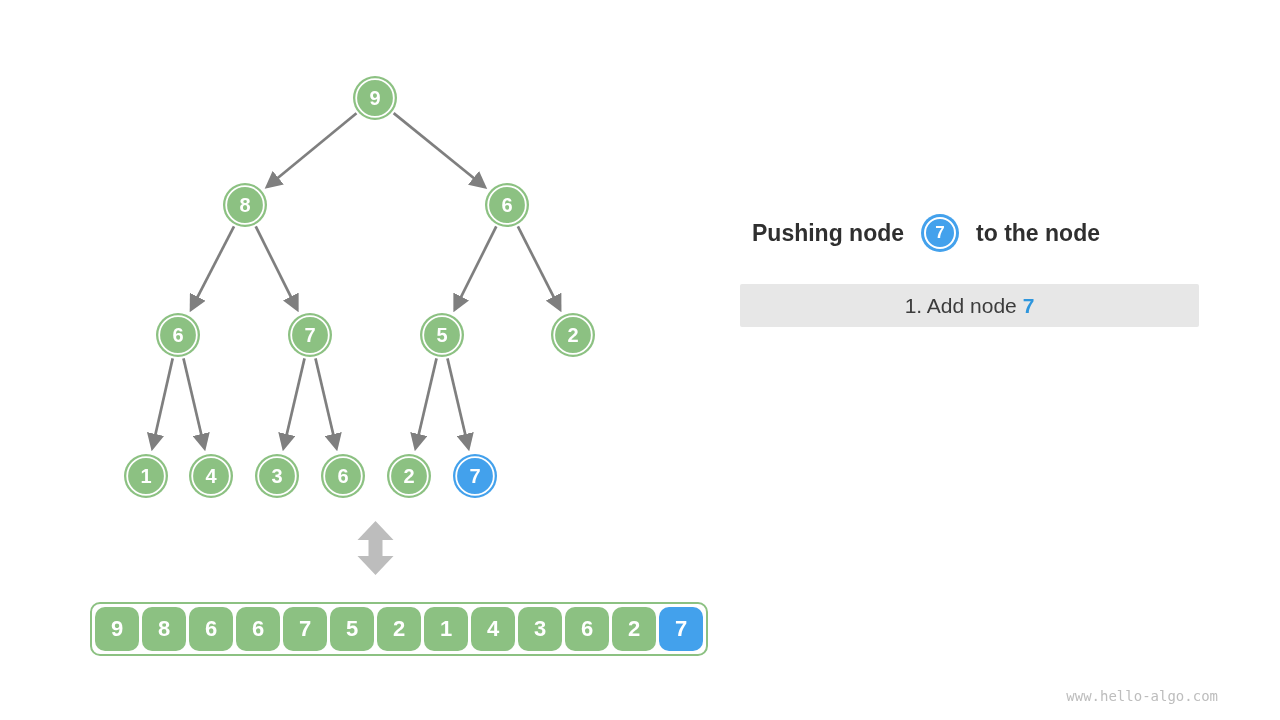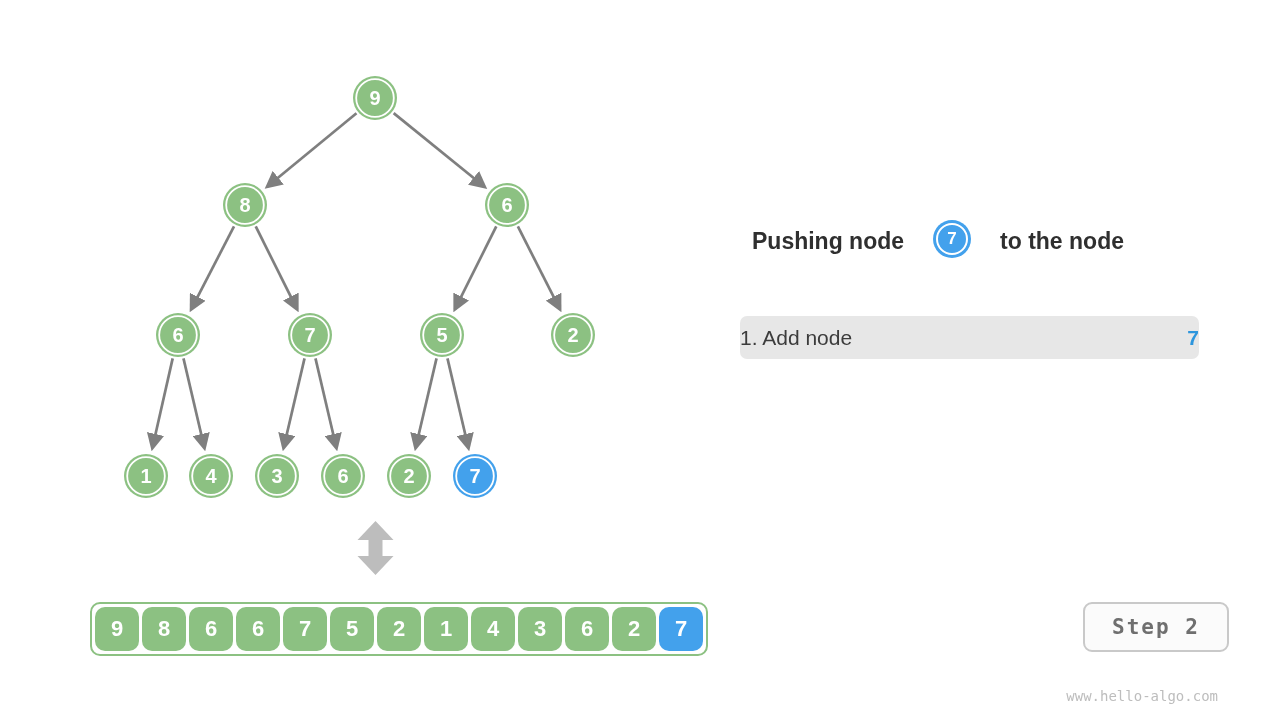--- a/index.html
+++ b/index.html
@@ -6,38 +6,38 @@
   .canvas{
     position:relative;width:1280px;height:720px;background:#ffffff;overflow:hidden;
     font-family:"Liberation Sans",sans-serif;
   }
   svg{position:absolute;left:0;top:0;}
   svg text{font-family:"Liberation Sans",sans-serif;}
   .swap-arrow{fill:var(--swap-arrow-gray,#bdbdbd);}
 
   .title-row{
     position:absolute;left:752px;top:211px;height:44px;
-    display:flex;align-items:flex-end;gap:28px;
+    display:flex;align-items:center;gap:16px;
     font-size:23px;font-weight:bold;color:var(--title-text,#2f2f2f);
     white-space:pre;
   }
   .title-node{
     width:28px;height:28px;border-radius:50%;
     background:var(--node-blue,#43a1ec);
     border:2px solid #fff;
     box-shadow:0 0 0 3px var(--node-blue,#43a1ec);
     margin:0 4px;
     display:flex;align-items:center;justify-content:center;
     color:#fff;font-size:17px;font-weight:bold;
   }
   .instruction{
     position:absolute;left:740px;top:284px;width:459px;height:43px;
-    background:var(--instruction-bg,#e7e7e7);border-radius:7px;
-    display:flex;align-items:center;justify-content:space-between;
-    font-size:21px;color:#3c3c3c;white-space:pre;margin-top:32px;
+    background:var(--instruction-bg,#e7e7e7);border-radius:2px;
+    display:flex;align-items:center;justify-content:center;
+    font-size:21px;color:#3c3c3c;white-space:pre;
   }
   .instruction .num{color:var(--text-blue,#2e96dd);font-weight:bold;}
 
   .array{
     position:absolute;left:90px;top:602px;
     display:flex;gap:3px;padding:3px;
     border:2px solid var(--node-green,#8cc182);
     border-radius:10px;background:#fff;
   }
   .cell{
@@ -177,17 +177,16 @@
       <div class="cell">5</div>
       <div class="cell">2</div>
       <div class="cell">1</div>
       <div class="cell">4</div>
       <div class="cell">3</div>
       <div class="cell">6</div>
       <div class="cell">2</div>
       <div class="cell hl">7</div>
     </div>
 
-  <div class="step-badge">Step 2</div>
 
   <div class="watermark">www.hello-algo.com</div>
 
 </div>
 
 </body></html>

